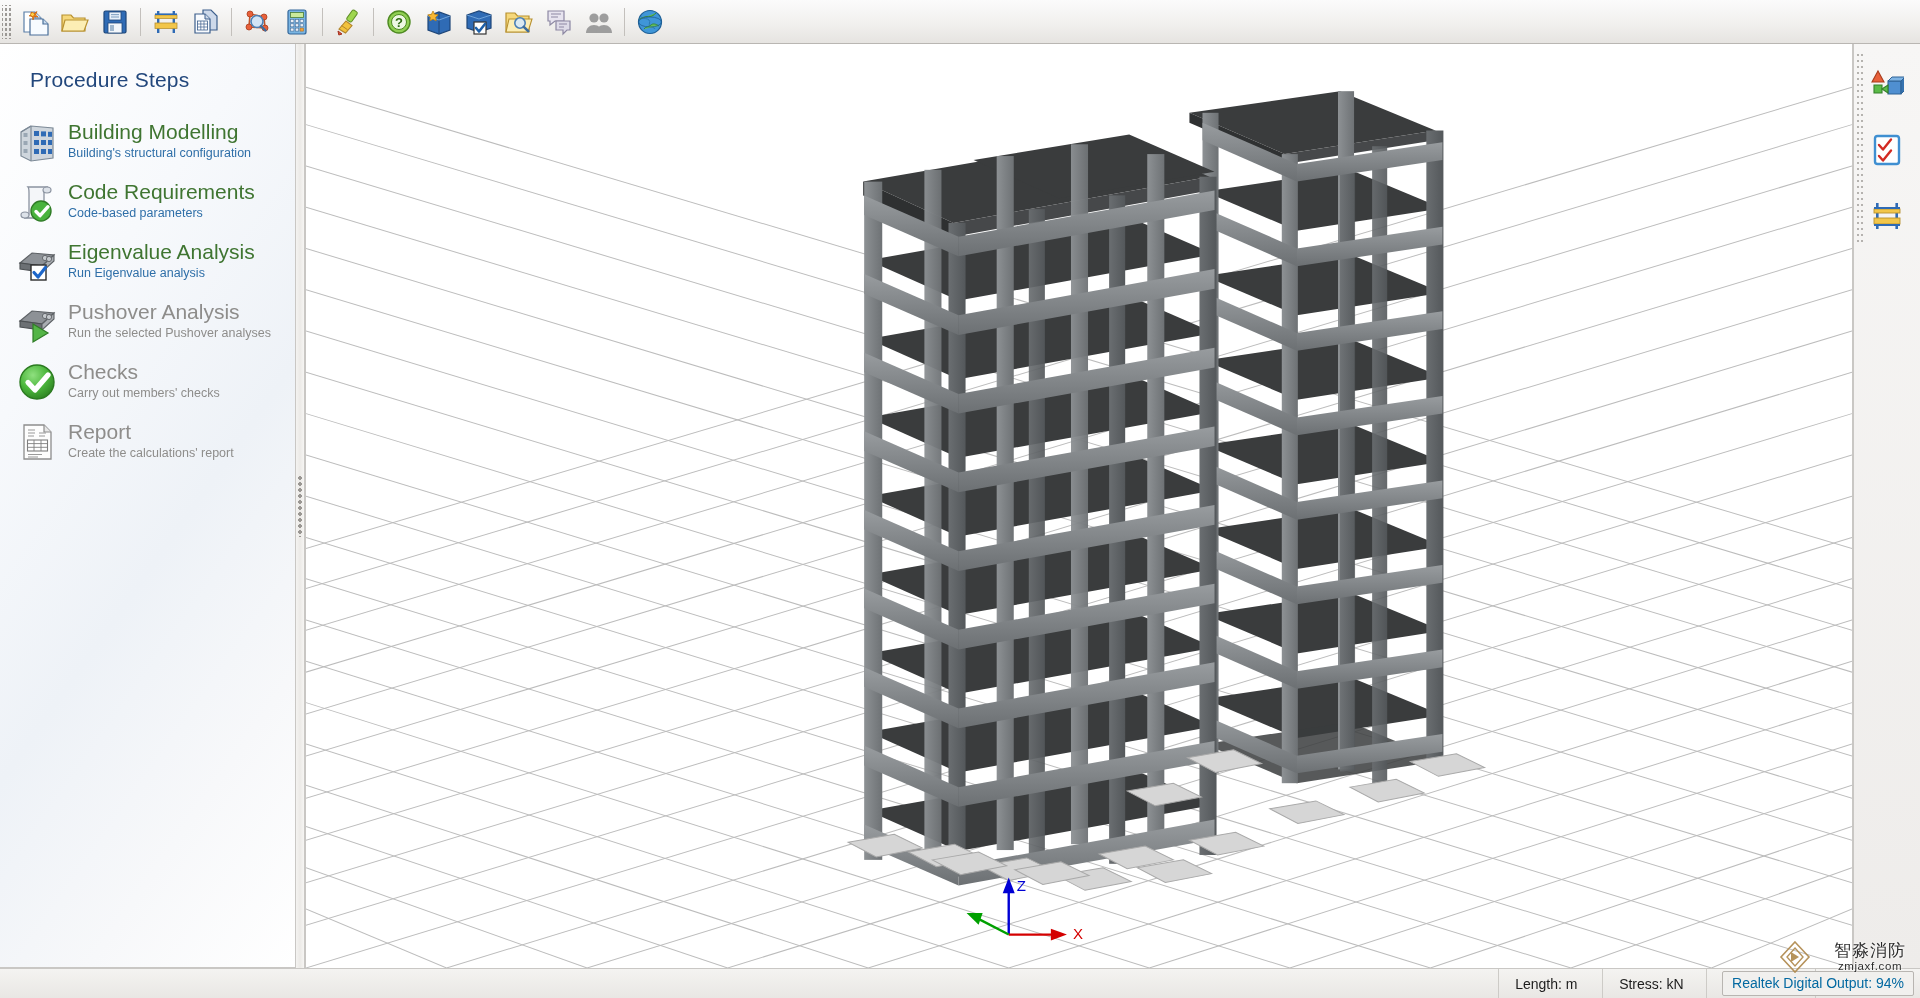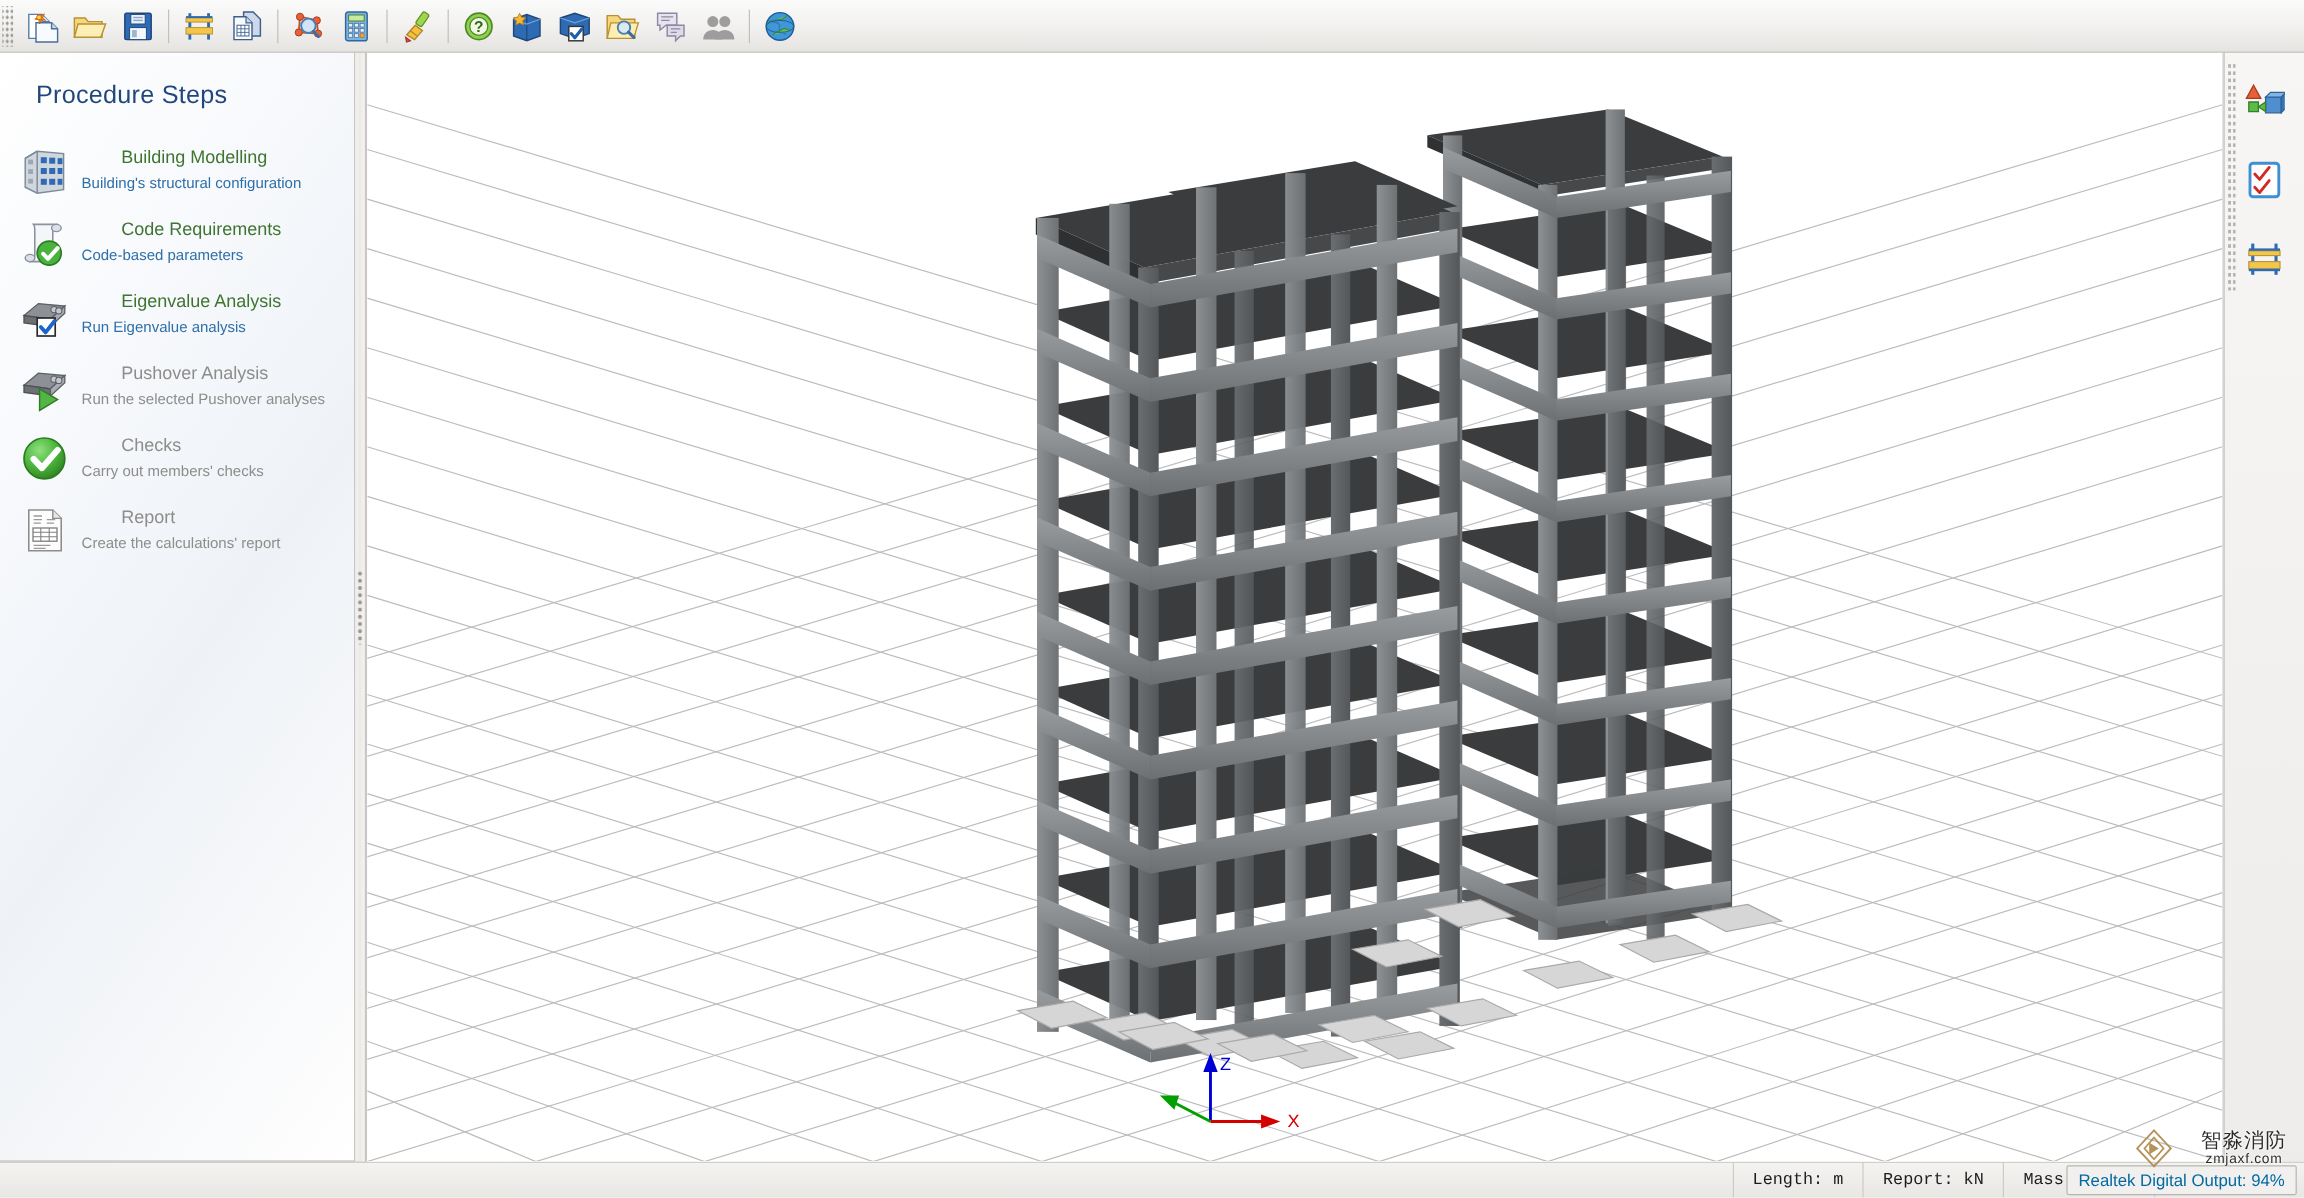--- a/index.html
+++ b/index.html
@@ -74,24 +74,23 @@
     min-height: 56px;
   }
   .step-ico {
     width: 46px; flex: 0 0 46px;
     height: 46px;
     position: relative;
     margin-right: 8px;
   }
   .step-txt { padding-top: 2px; }
   .step-title {
-    font-size: 15px;
+    font-size: 21px;
     line-height: 21px;
     color: #3f7531;
-    margin-left: 33px;
   }
   .step.disabled .step-title { color: #8e8d8b; }
   .step-desc {
     font-size: 12.5px;
     line-height: 19px;
     color: #2f6fa8;
     margin-top: 2px;
   }
   .step.disabled .step-desc { color: #8e8d8b; }
 
@@ -150,21 +149,20 @@
     background: linear-gradient(#f4f3f1,#e9e7e4);
     border-top: 1px solid #c9c7c4;
     font-size: 14px; color: #1d1d1d;
   }
   .sb-spacer { flex: 1 1 auto; }
   .sb-cell {
     display: flex; align-items: center;
     padding: 0 16px;
     border-left: 1px solid #cdcbc7;
     white-space: nowrap;
-    font-family: Liberation Mono, monospace;
   }
   .sb-cell.wide { min-width: 104px; }
 
   
   .sys-toast {
     position: absolute;
     right: 6px; bottom: 2px;
     background: #f1f0ee;
     border: 1px solid #b8b5b1;
     color: #0369a1;
@@ -734,21 +732,21 @@
           <rect x="4" y="25" width="26" height="2" fill="#2f6bb5"></rect>
         </svg>
       </div>
     </div>
 
   </div>
 
   <div class="statusbar">
     <div class="sb-spacer"></div>
     <div class="sb-cell wide">Length: m</div>
-    <div class="sb-cell wide">Report: kN</div>
+    <div class="sb-cell wide">Stress: kN</div>
     <div class="sb-cell wide">Mass: tonne</div>
     <div class="sb-cell wide">Stress: kPa</div>
   </div>
 
   <div class="sys-toast">Realtek Digital Output: 94%</div>
 
   <div class="watermark">
     <svg width="34" height="34" viewBox="0 0 34 34">
       <path d="M17 2l14 15-14 15L3 17z" fill="none" stroke="#b08a4e" stroke-width="1.6"></path>
       <path d="M17 8l8 9-8 9-8-9z" fill="none" stroke="#b08a4e" stroke-width="1.4"></path>

